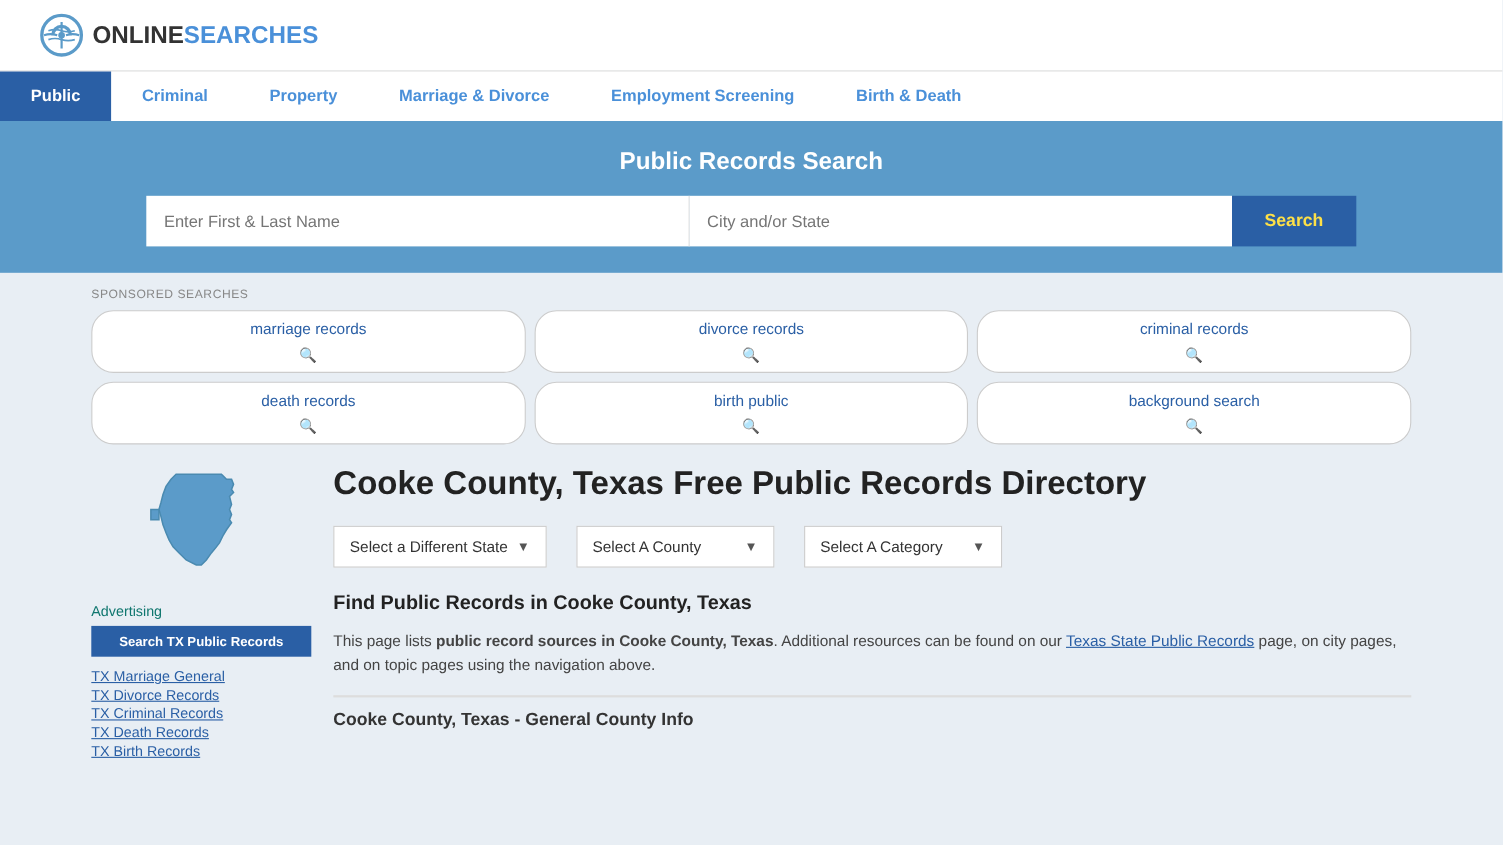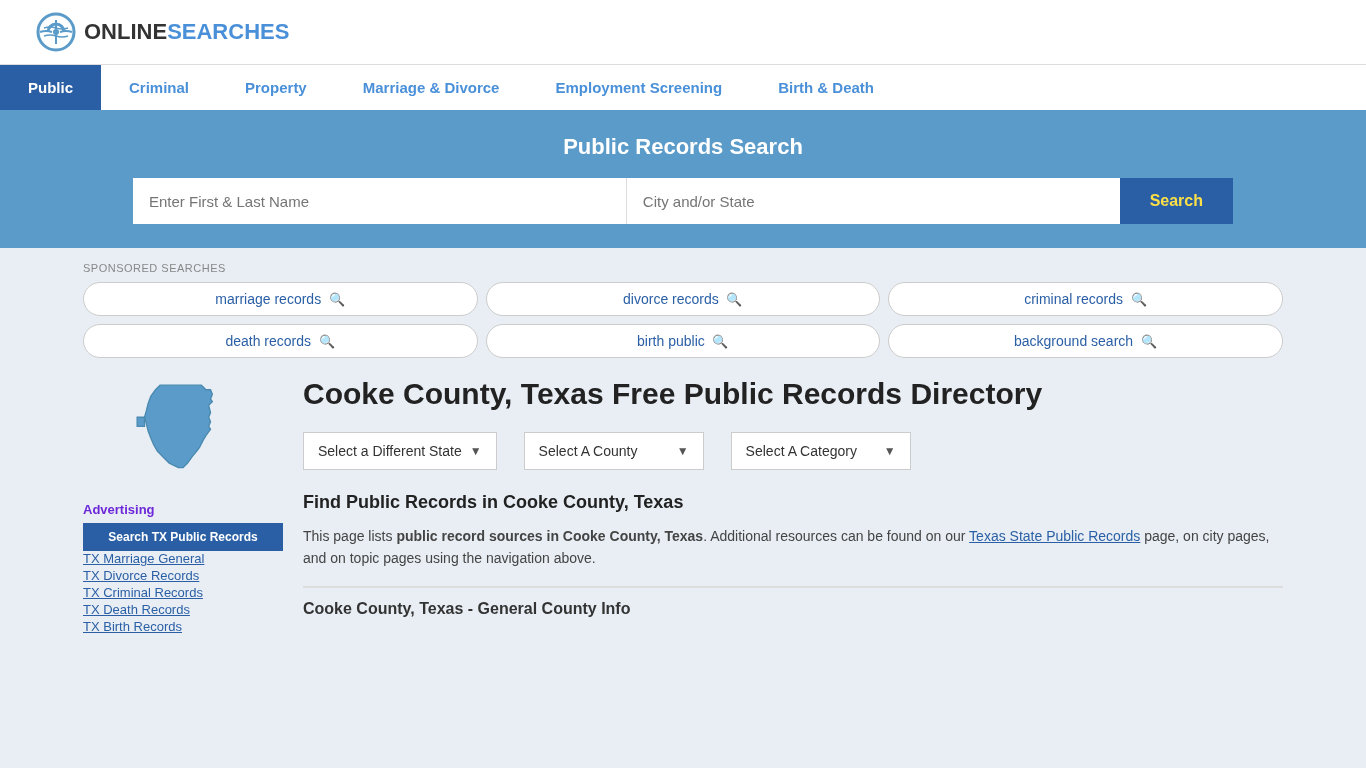--- a/index.html
+++ b/index.html
@@ -23,31 +23,31 @@
     .search-input { flex: 1; padding: 14px 16px; font-size: 15px; border: none; outline: none; color: #999; }
     .search-input:first-child { border-right: 1px solid #ddd; }
     .search-btn { background: #2a5fa5; color: #fde047; border: none; padding: 14px 30px; font-size: 16px; font-weight: 700; cursor: pointer; }
 
     
     .main-wrapper { max-width: 1240px; margin: 0 auto; padding: 0 20px; }
 
     
     .sponsored-label { font-size: 11px; color: #888; margin: 14px 0 8px 0; text-transform: uppercase; letter-spacing: 0.5px; }
     .sponsored-grid { display: grid; grid-template-columns: repeat(3, 1fr); gap: 8px; margin-bottom: 18px; }
-    .sponsored-item { border: 1px solid #ccc; border-radius: 20px; padding: 8px 16px; display: flex; align-items: center; justify-content: center; gap: 8px; background: #fff; cursor: pointer; color: #2a5fa5; font-size: 14px; }
+    .sponsored-item { border: 1px solid #ccc; border-radius: 20px; padding: 8px 16px; display: flex; align-items: center; justify-content: center; gap: 8px; background: #fff; cursor: pointer; color: #2a5fa5; font-size: 14px; flex-direction: column; }
     .search-icon-small { color: #555; font-size: 13px; }
 
     
     .content-layout { display: flex; gap: 20px; }
 
     
     .sidebar { width: 200px; flex-shrink: 0; }
     .texas-map { display: flex; justify-content: center; margin-bottom: 16px; }
-    .advertising-label { font-size: 13px; font-weight: 700; color: #6d28d9; margin-bottom: 6px; }
-    .sidebar-ad-btn { background: #2a5fa5; color: #fff; padding: 7px 12px; font-size: 12px; font-weight: 700; cursor: pointer; border: none; display: block; width: 100%; text-align: center; }
+    .advertising-label { font-size: 13px; font-weight: 400; color: #0f766e; margin-bottom: 6px; }
+    .sidebar-ad-btn { background: #2a5fa5; color: #fff; padding: 7px 12px; font-size: 12px; font-weight: 700; cursor: pointer; border: none; display: block; width: 100%; text-align: center; margin-bottom: 10px; }
     .sidebar-links { display: flex; flex-direction: column; gap: 2px; }
     .sidebar-link { color: #2a5fa5; font-size: 13px; text-decoration: underline; cursor: pointer; }
 
     
     .main-content { flex: 1; }
     .page-title { font-size: 30px; font-weight: 900; color: #222; margin-bottom: 20px; line-height: 1.2; }
 
     
     .dropdowns { display: flex; gap: 27px; margin-bottom: 22px; }
     .dropdown { display: flex; align-items: center; border: 1px solid #ccc; background: #fff; padding: 10px 14px; cursor: pointer; min-width: 180px; justify-content: space-between; font-size: 14px; color: #333; }

